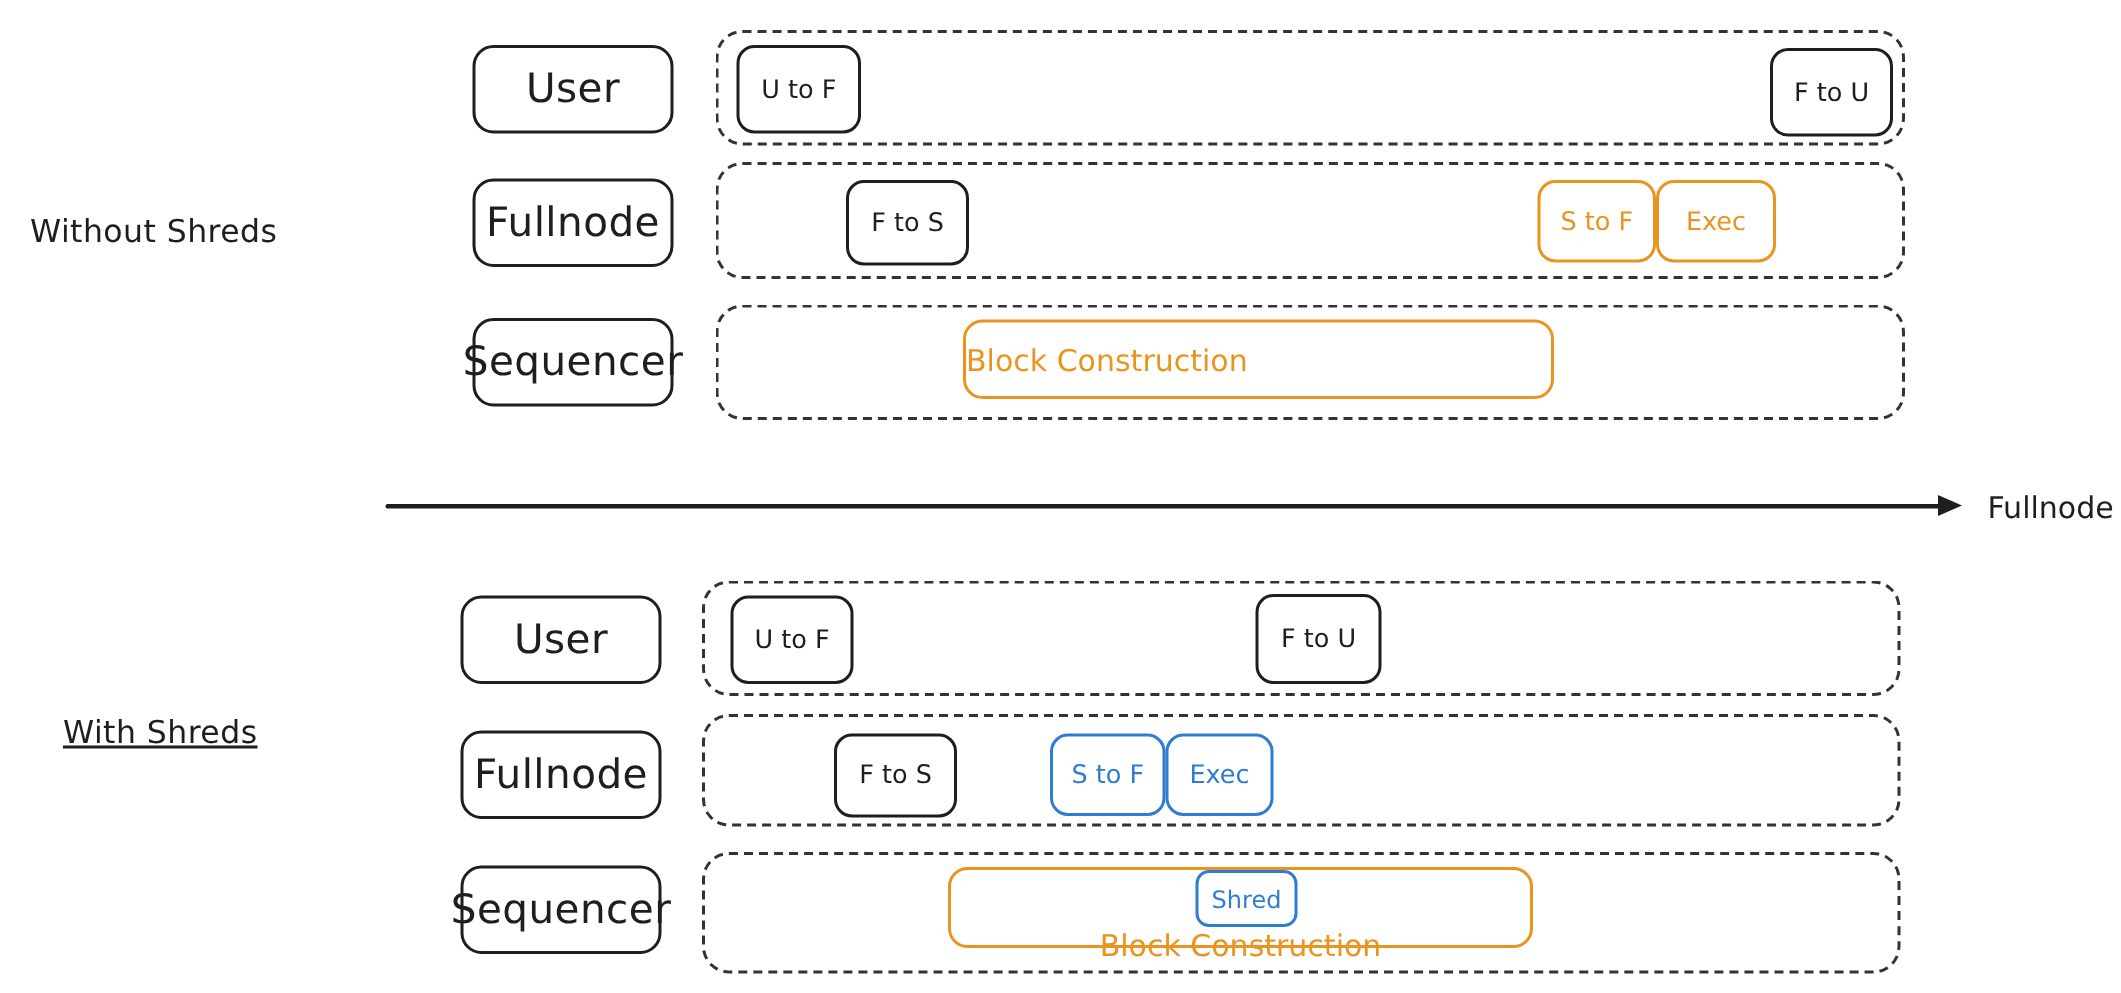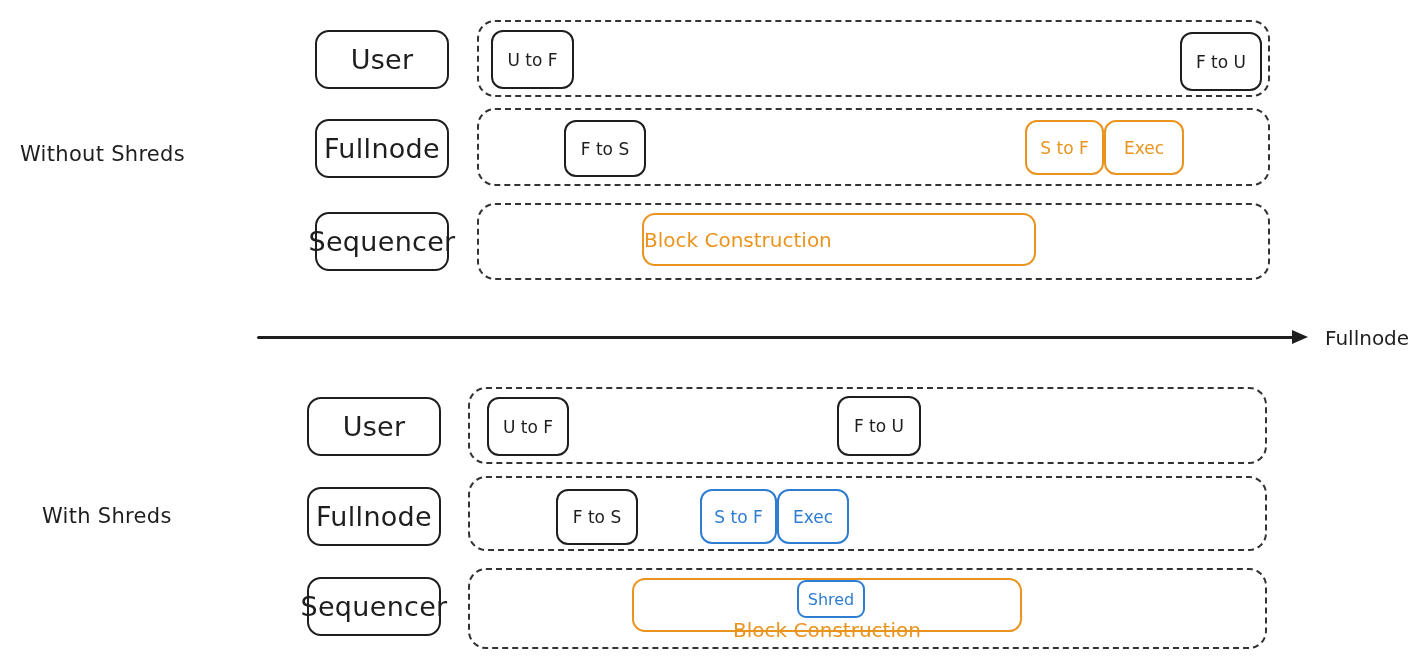--- a/index.html
+++ b/index.html
@@ -85,21 +85,21 @@
     </div>
   </div>
 
   <div>
     <div class="tl-line"></div>
     <div class="tl-head"></div>
     <div class="tl-label">Fullnode</div>
   </div>
 
   <div>
-    <div class="section-label" style="left:42px;top:504px;">With Shreds</div>
+    <div class="section-label" style="left:42px;top:476px;text-decoration:underline;">With Shreds</div>
 
     <div class="actor" style="left:307px;top:397px;">User</div>
     <div class="actor" style="left:307px;top:487px;">Fullnode</div>
     <div class="actor" style="left:307px;top:577px;">Sequencer</div>
 
     <div class="track" style="left:468px;top:387px;width:795px;height:73px;"></div>
     <div class="track" style="left:468px;top:476px;width:795px;height:71px;"></div>
     <div class="track" style="left:468px;top:568px;width:795px;height:77px;"></div>
 
     <div class="evt" style="left:487px;top:397px;width:78px;height:55px;">U to F</div>

